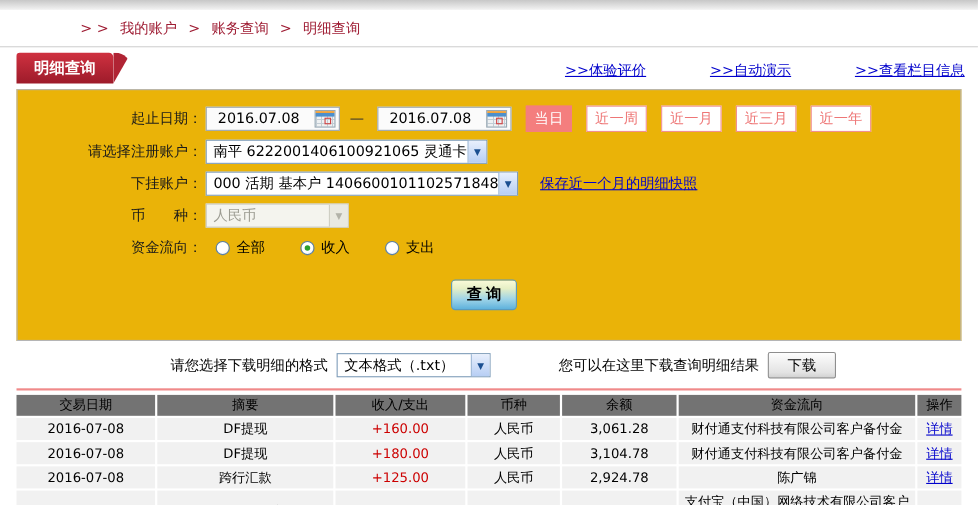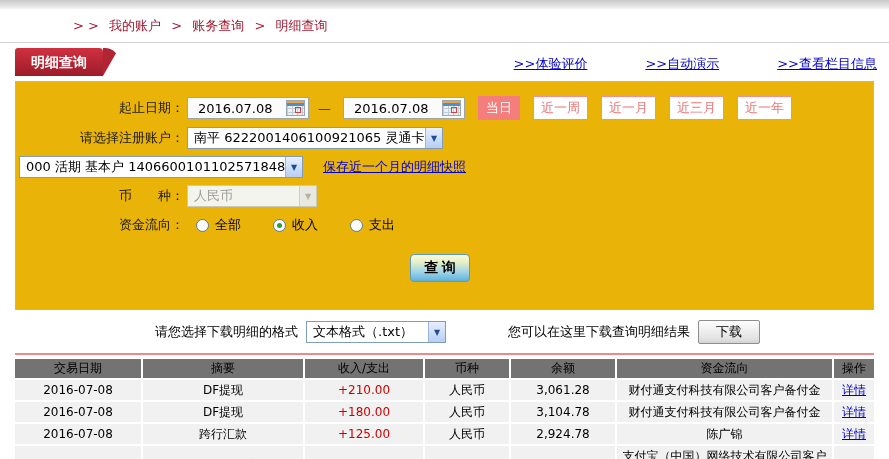--- a/index.html
+++ b/index.html
@@ -138,20 +138,21 @@
 
   <div class="frow">
     <span class="flabel">请选择注册账户：</span>
     <div class="xpselect" style="width:256px;">
       <span class="val">南平 6222001406100921065 灵通卡</span>
       <span class="arrow">▼</span>
     </div>
   </div>
 
   <div class="frow">
+    <span class="flabel">下挂账户：</span>
     <div class="xpselect" style="width:284px;">
       <span class="val">000 活期 基本户 1406600101102571848</span>
       <span class="arrow">▼</span>
     </div>
     <a class="snap-link">保存近一个月的明细快照</a>
   </div>
 
   <div class="frow">
     <span class="flabel">币　　种：</span>
     <div class="xpselect disabled" style="width:130px;">
@@ -209,21 +210,21 @@
     <th>摘要</th>
     <th>收入/支出</th>
     <th>币种</th>
     <th>余额</th>
     <th>资金流向</th>
     <th>操作</th>
   </tr>
   <tr>
     <td>2016-07-08</td>
     <td>DF提现</td>
-    <td class="amount">+210.00</td>
+    <td class="amount">+160.00</td>
     <td>人民币</td>
     <td>3,061.28</td>
     <td>财付通支付科技有限公司客户备付金</td>
     <td class="action"><a>详情</a></td>
   </tr>
   <tr>
     <td>2016-07-08</td>
     <td>DF提现</td>
     <td class="amount">+180.00</td>
     <td>人民币</td>

